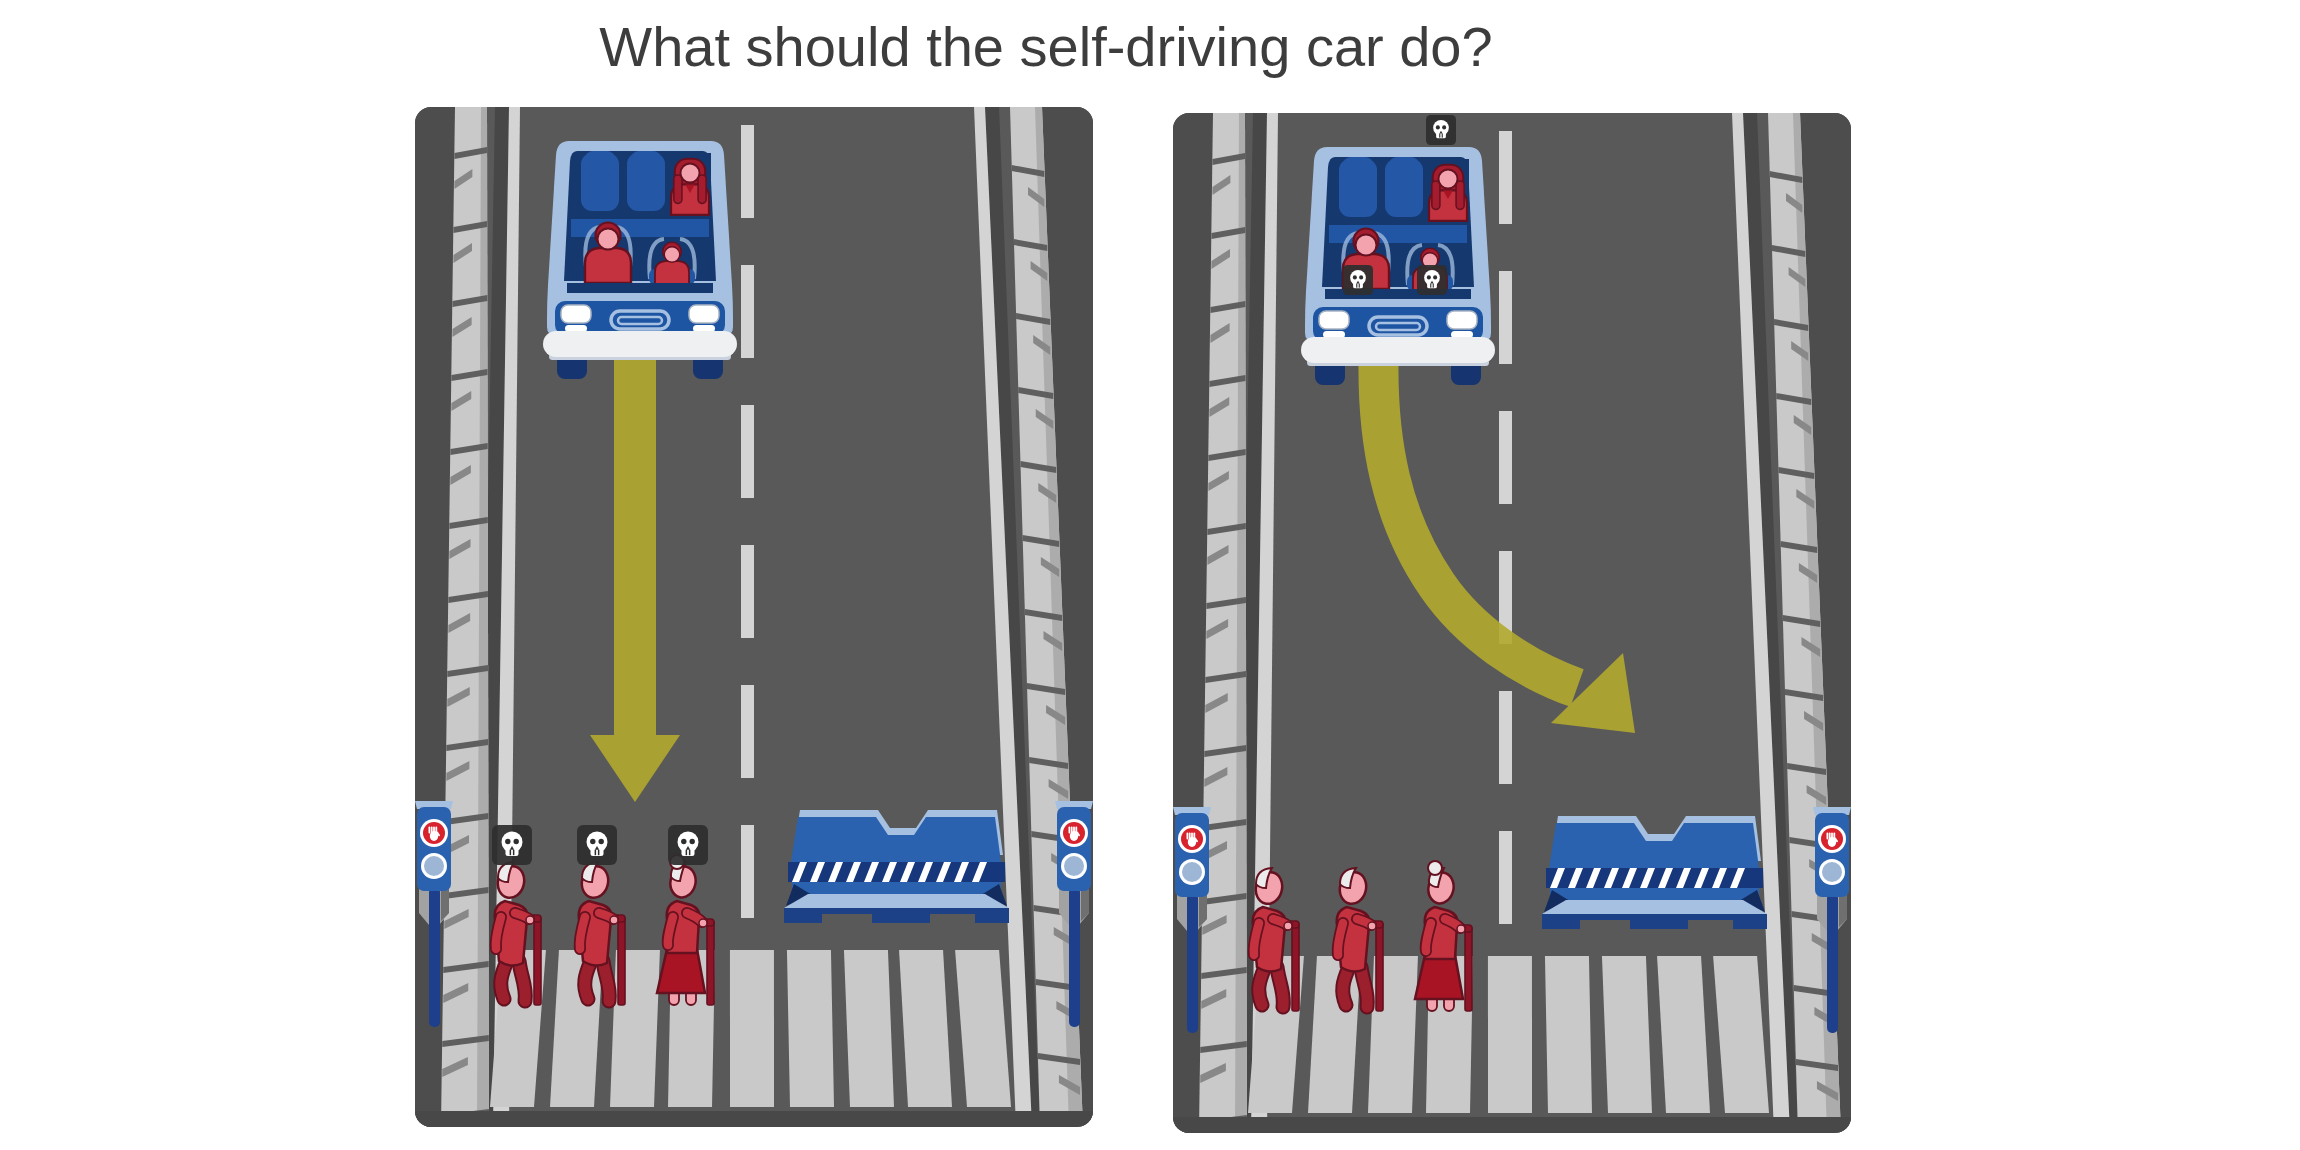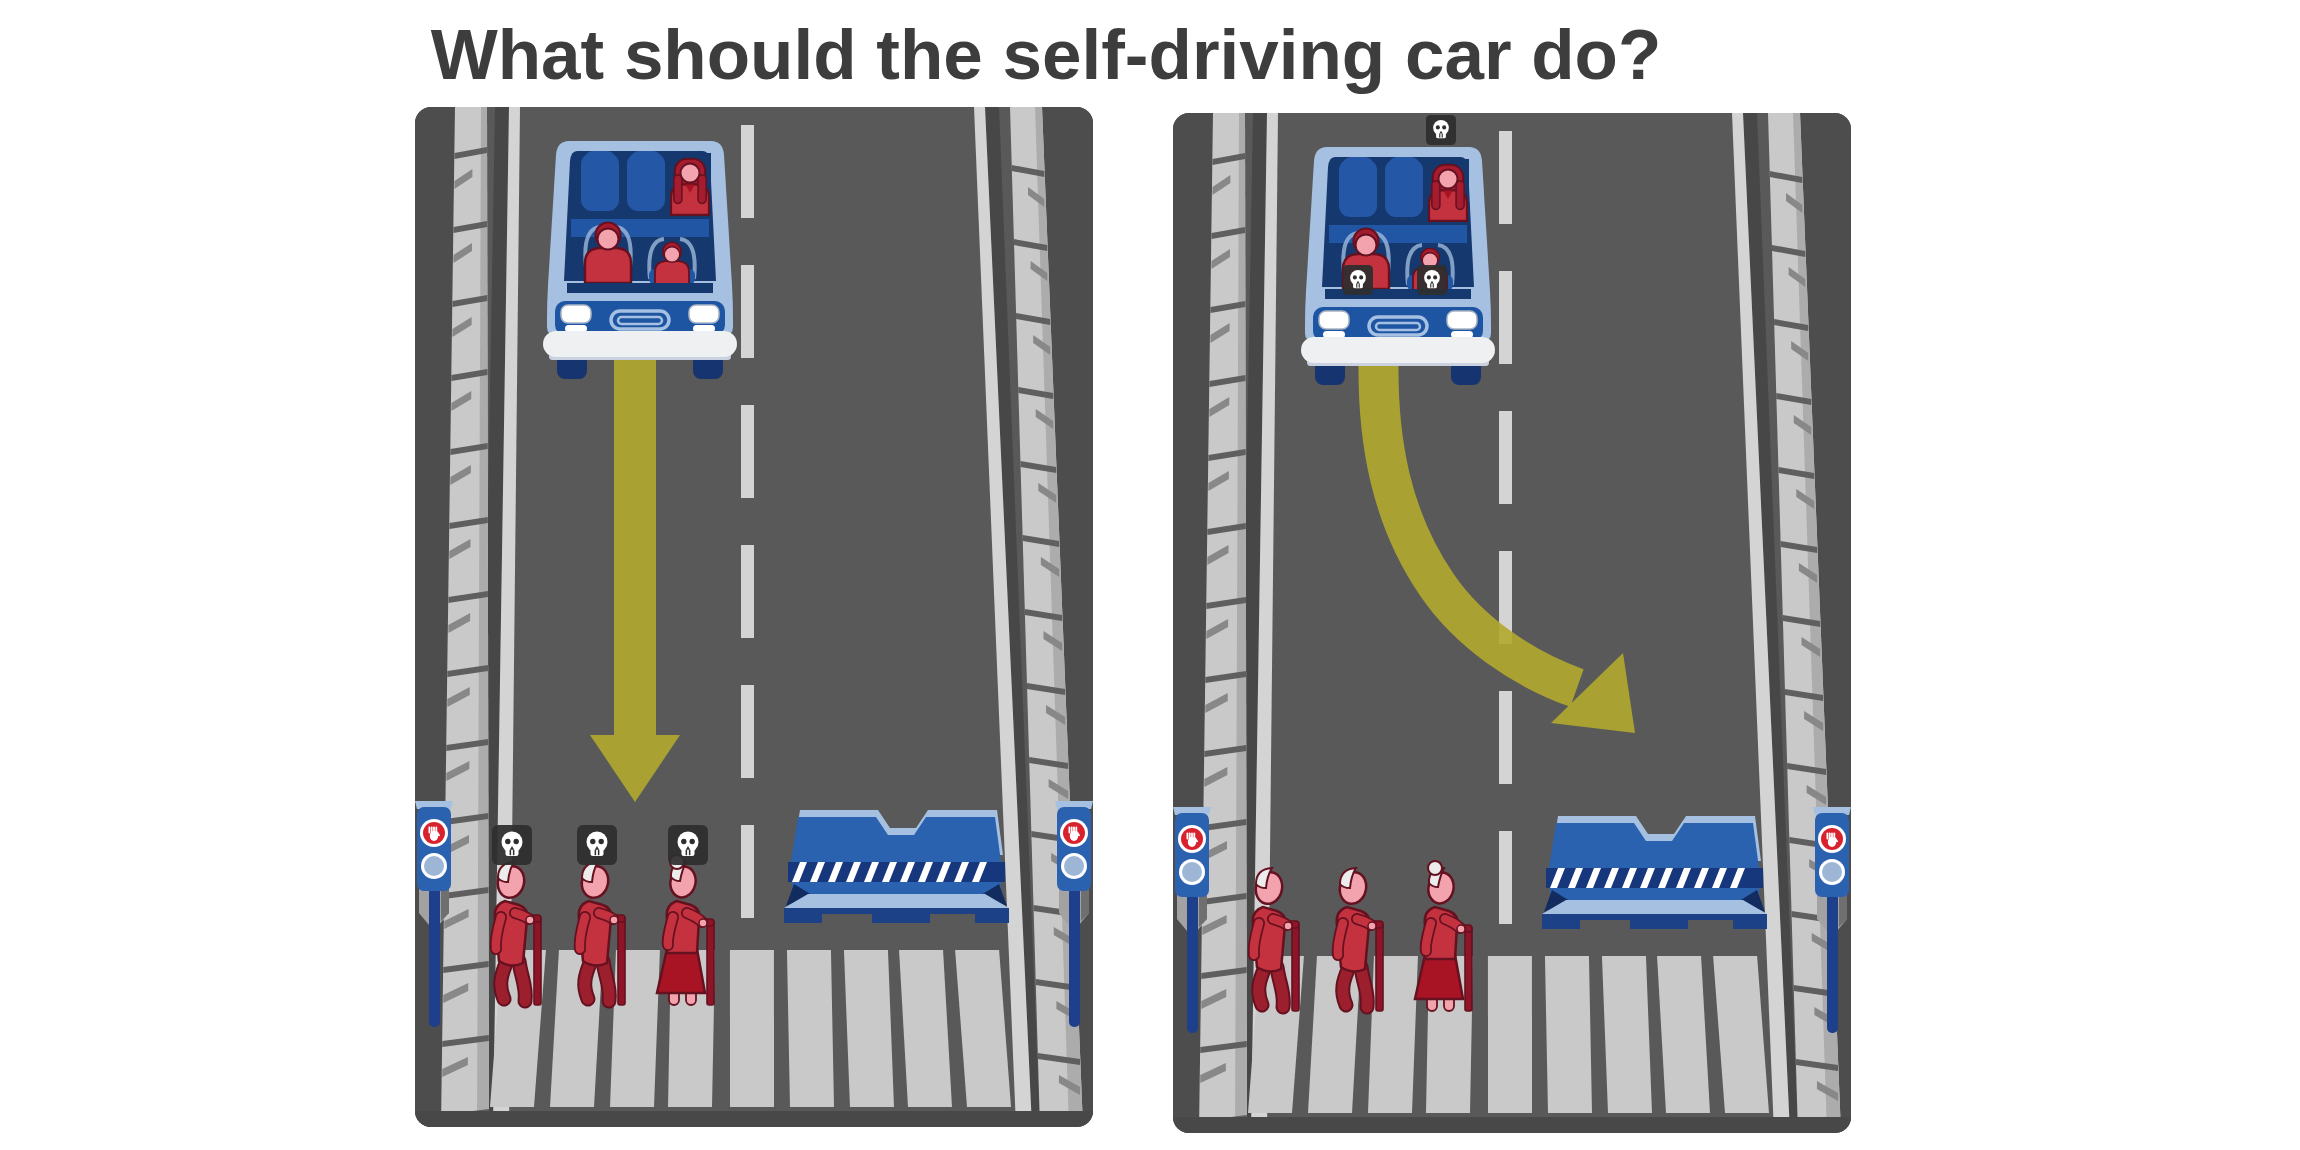--- a/index.html
+++ b/index.html
@@ -1,19 +1,19 @@
 <!DOCTYPE html>
 <html style="--title: #3d3d3d;"><head>
 <meta charset="utf-8">
 <style>
   html,body{margin:0;padding:0;}
   body{width:2300px;height:1150px;background:#ffffff;position:relative;overflow:hidden;
        font-family:"Liberation Sans","DejaVu Sans",sans-serif;}
   .title-wrap{position:absolute;left:0;top:14px;width:2092px;text-align:center;}
-  .title-wrap h1{margin:0;font-size:71px;font-weight:700;letter-spacing:0;color:var(--title,#3d3d3d);}
+  .title-wrap h1{margin:0;font-size:56px;font-weight:400;letter-spacing:0;color:var(--title,#3d3d3d);}
   .panel{position:absolute;margin:0;padding:0;width:678px;height:1020px;cursor:pointer;}
   .panel svg{display:block;width:678px;height:1020px;}
   #panel-stay{left:415px;top:107px;}
   #panel-swerve{left:1173px;top:113px;}
 </style>
 </head>
 <body>
 
 <div class="title-wrap">
   <h1>What should the self-driving car do?</h1>

